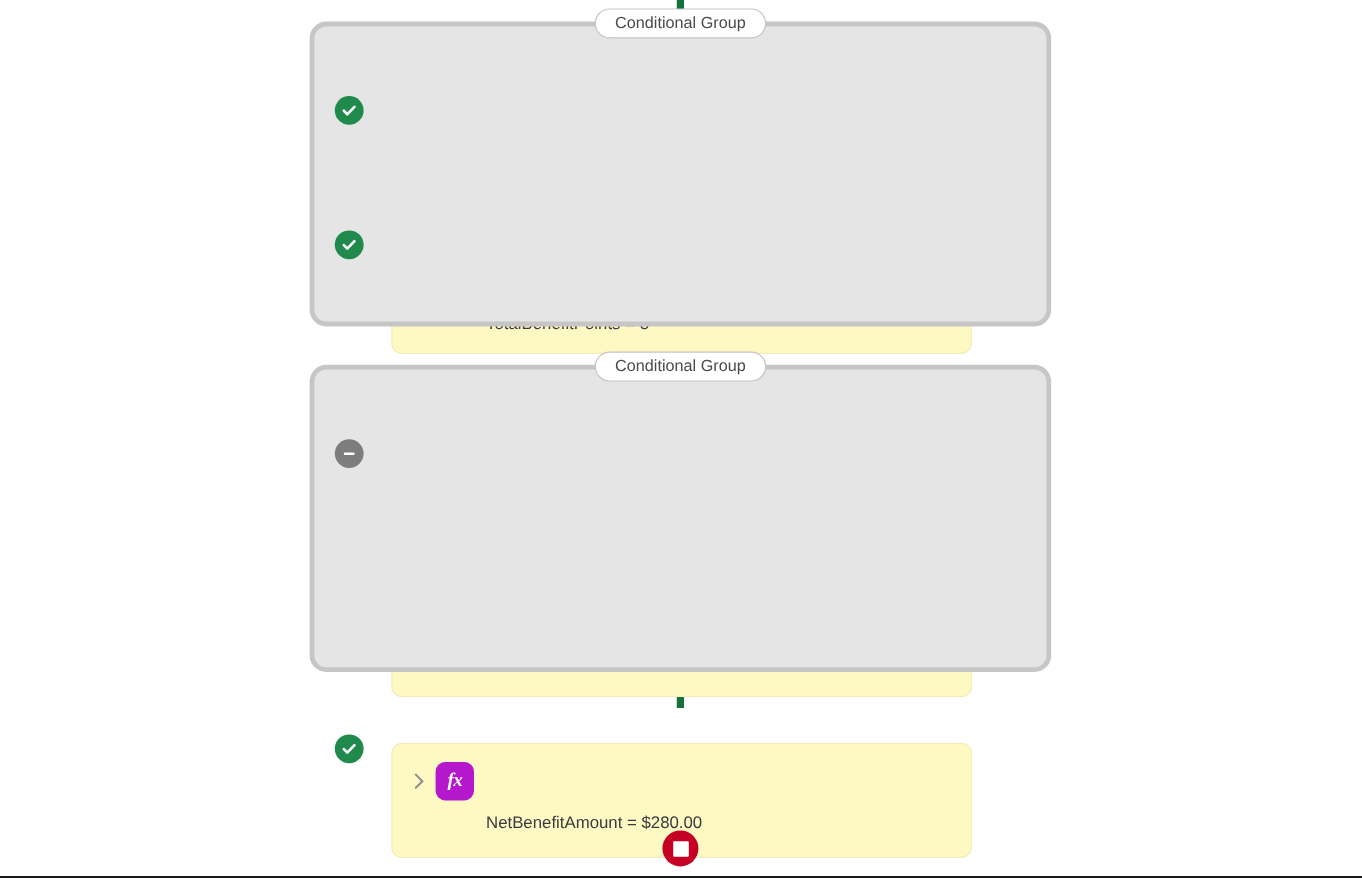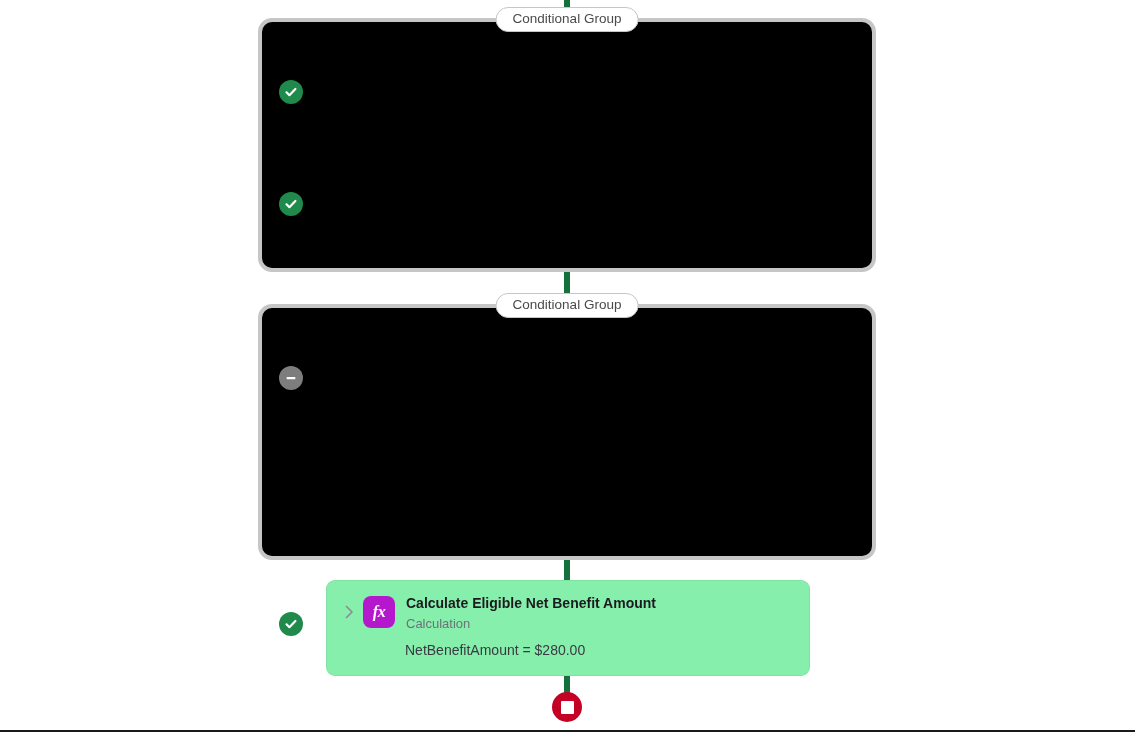--- a/index.html
+++ b/index.html
@@ -33,21 +33,21 @@
     background: #15713b;
     z-index: 0;
   }
   .spine.grey { background: #c9c9c9; }
 
   
   .group {
     position: absolute;
     border: 4px solid #c6c6c6;
     border-radius: 14px;
-    background: #000000;
+    background: #e5e5e5;
     box-sizing: border-box;
     z-index: 2;
     padding-left: 20px;
   }
   .group-label {
     position: absolute;
     top: -15px;
     left: 50%;
     transform: translateX(-50%);
     background: #ffffff;
@@ -74,21 +74,21 @@
   .status svg  { display: block; }
 
   
   .card {
     position: absolute;
     border-radius: 9px;
     box-sizing: border-box;
     border: 1px solid rgba(0,0,0,0.05);
   }
   .card.condition   { background: #eef1f9; }
-  .card.calculation { background: #86efac; }
+  .card.calculation { background: #fef9c3; margin-top: 39px; }
 
   .card-head {
     display: flex;
     align-items: flex-start;
     padding: 14px 14px 0 14px;
   }
   .chevron {
     width: 16px;
     min-width: 16px;
     height: 22px;
@@ -290,24 +290,20 @@
   <div class="card calculation" style="left:326px; top:580px; width:484px; height:96px;">
     <div class="card-head">
       <div class="chevron">
         <svg width="9" height="14" viewBox="0 0 9 14">
             <path d="M1.5 1.5 L7 7 L1.5 12.5" stroke="#8d8d93" stroke-width="1.7" fill="none" stroke-linecap="round" stroke-linejoin="round"></path>
           </svg>
       </div>
       <div class="type-icon calc-icon">
         <span class="fx">fx</span>
       </div>
-      <div class="titles">
-        <div class="step-title">Calculate Eligible Net Benefit Amount</div>
-        <div class="step-type">Calculation</div>
-      </div>
     </div>
     <div class="result">NetBenefitAmount = $280.00</div>
   </div>
 
   <div class="stop-node" style="left:552px; top:692px;">
     <div class="sq"></div>
   </div>
 
 </div>
 

